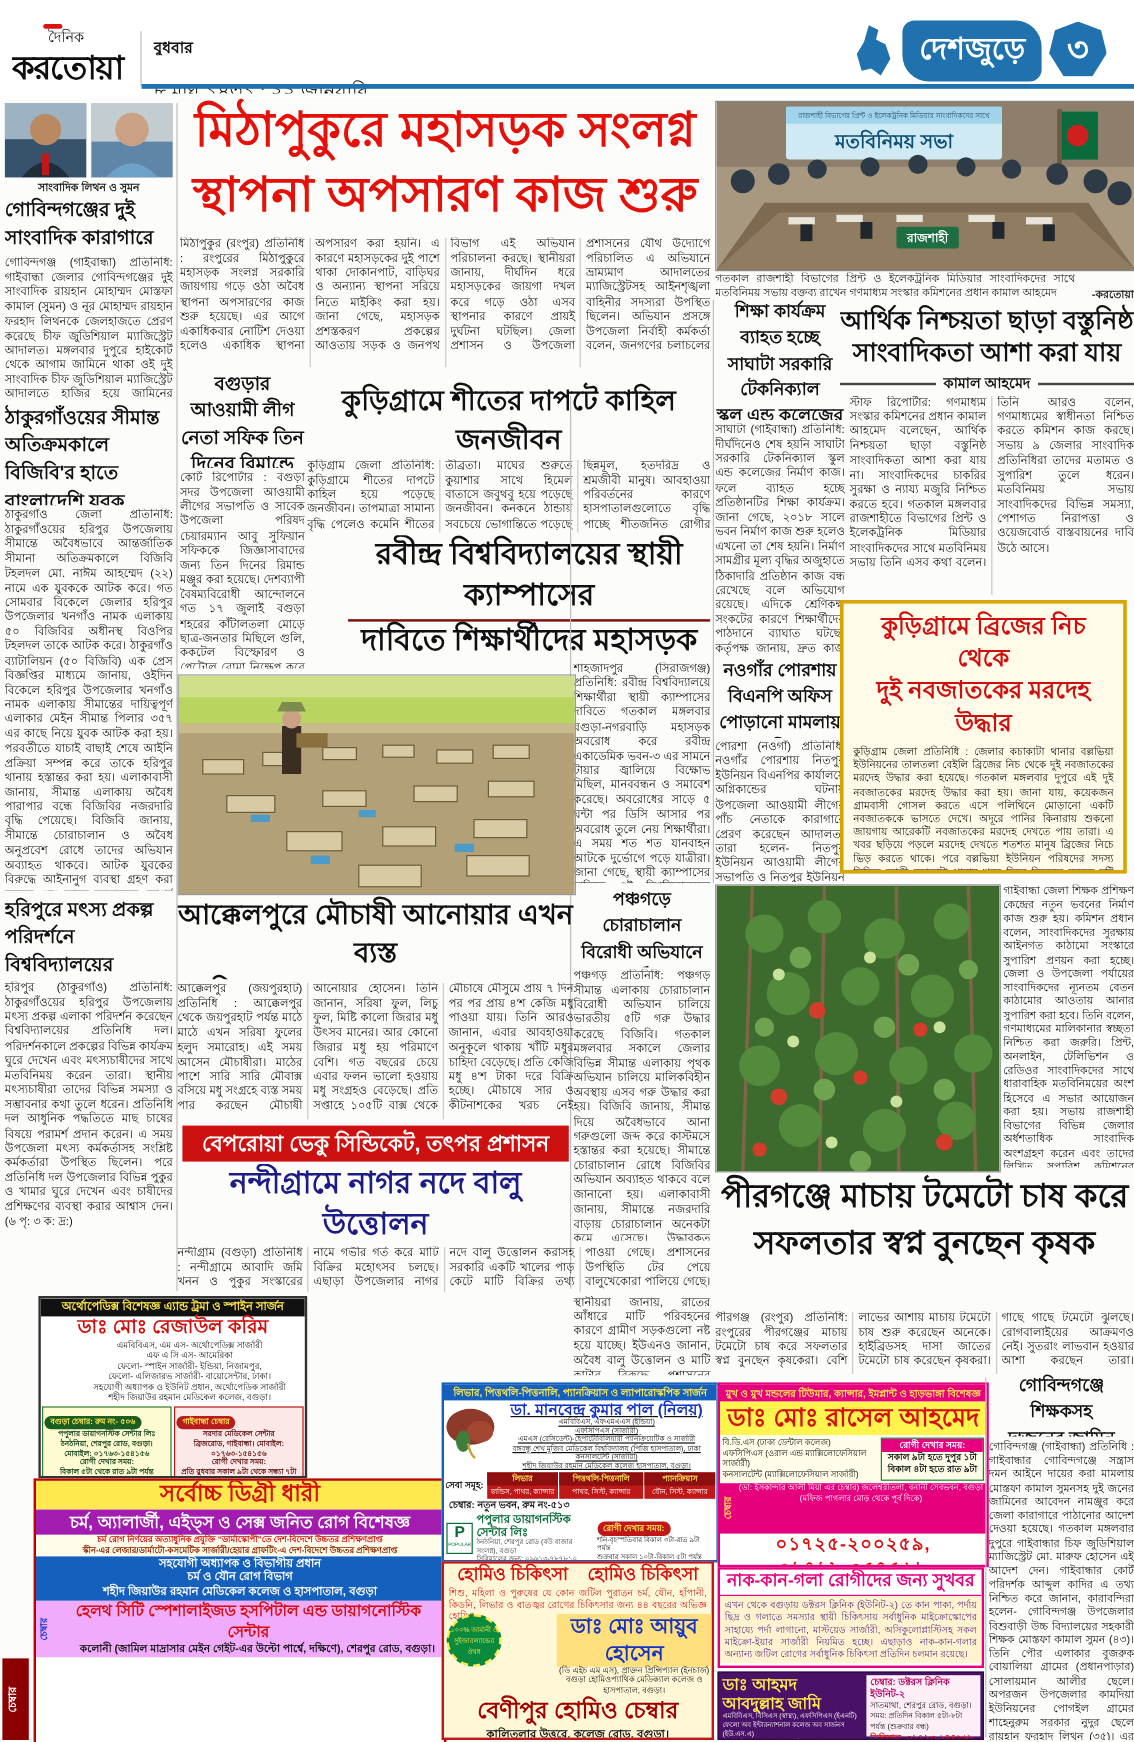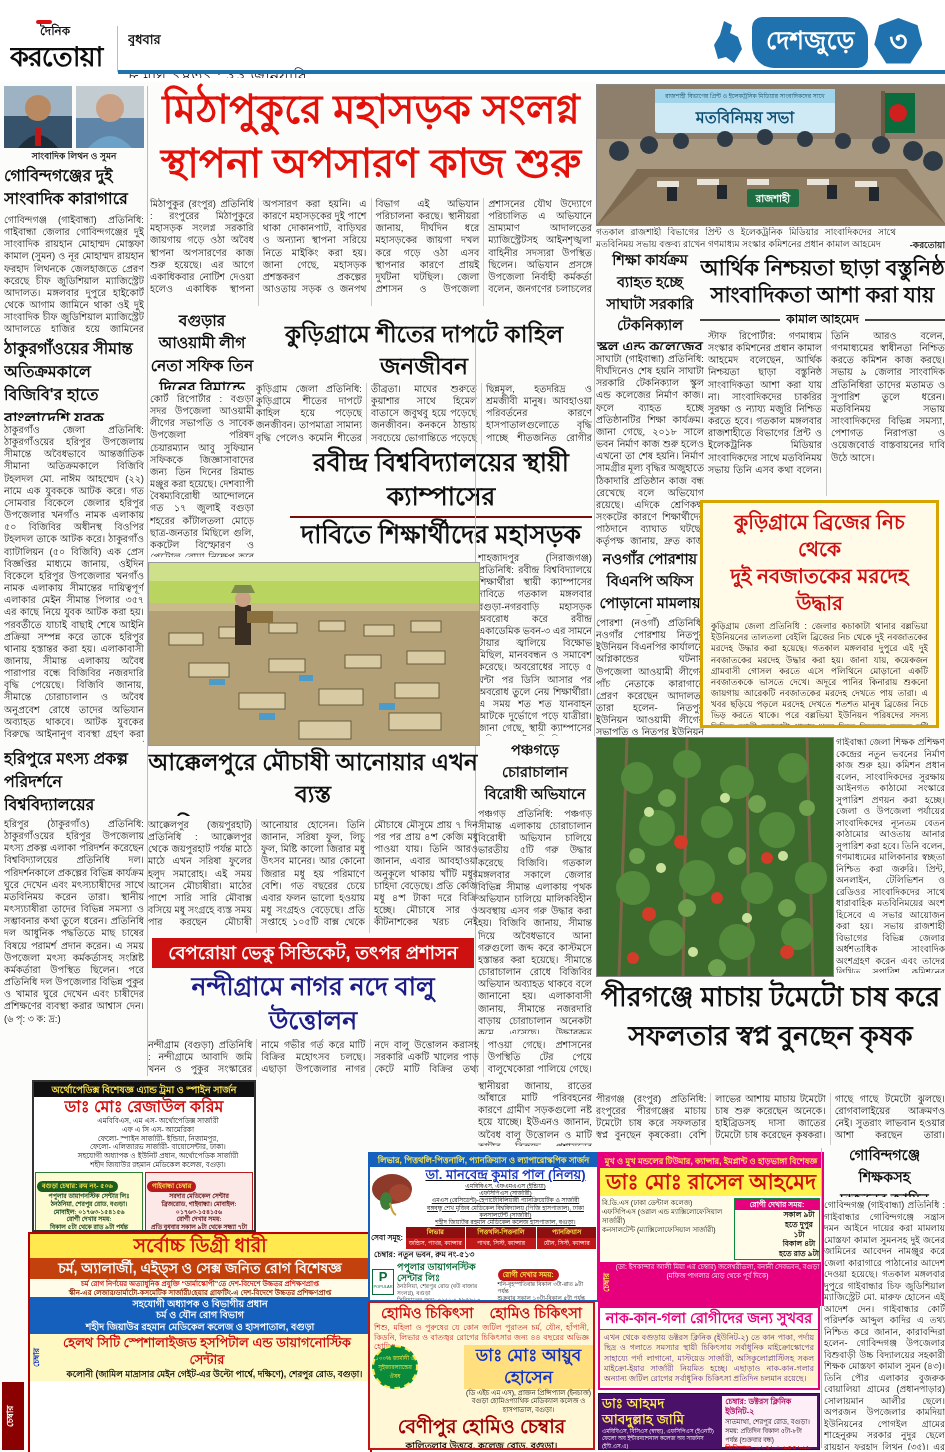--- a/index.html
+++ b/index.html
@@ -29,21 +29,21 @@
   .ad{border:2px solid #333;background:#fff;}
   .adbar{color:#ffe84d;background:#111;font-weight:bold;}
   .chip{display:inline-block;border-radius:8px;padding:0 5px;font-weight:bold;}
   .vtab{writing-mode:vertical-rl;transform:rotate(180deg);text-align:center;font-weight:bold;}
   svg text{font-family:"Liberation Sans",sans-serif;}
 </style>
 </head>
 <body>
 
 <div class="abs" style="left:0;top:0;width:945px;height:82px;background:#fff;">
-  <div class="abs" style="left:40px;top:22px;width:70px;height:15px;font-size:12px;font-weight:bold;color:#111;">দৈনিক</div>
+  <div class="abs" style="left:40px;top:22px;width:70px;height:15px;font-size:12px;font-weight:normal;color:#111;">দৈনিক</div>
   <div class="abs" style="left:10px;top:36px;width:100px;height:36px;font-size:27px;font-weight:bold;color:#0d0d0d;letter-spacing:-1px;">করতোয়া</div>
   <div class="abs" style="left:36px;top:20px;width:16px;height:4px;background:#d11;border-radius:2px;"></div>
   <div class="abs vline" style="left:117px;top:26px;height:46px;"></div>
   <div class="abs b" style="left:128px;top:30px;width:120px;height:16px;font-size:13px;">বুধবার</div>
   <div class="abs" style="left:128px;top:64px;width:210px;height:14px;font-size:16px;">৮ মাঘ ১৪৩১ : ২২ জানুয়ারি ২০২৫</div>
   <div class="abs" style="left:118px;top:70px;width:827px;height:4px;background:#1f72ad;"></div>
 
   <div class="abs" style="left:712px;top:14px;width:233px;height:56px;display:flex;align-items:center;gap:6px;">
     <span style="display:inline-block;width:34px;height:46px;">
       <svg width="34" height="46" viewBox="0 0 34 46">
@@ -310,27 +310,27 @@
       <div class="c pre" style="font-size:6.2px;line-height:1.25;color:#5d1010;font-weight:bold;">সরদার মেডিকেল সেন্টার
 ব্রিজরোড, গাইবান্ধা। মোবাইল: ০১৭৬৩-১৫৪১৫৬
 রোগী দেখার সময়:
 প্রতি বুধবার সকাল ৯টা থেকে সন্ধ্যা ৭টা পর্যন্ত</div>
     </div>
   </div>
 </div>
 
 <div class="abs ad" style="left:28px;top:1232px;width:340px;height:218px;border-color:#b00;">
   <div class="c b" style="background:#ffe94e;color:#d40f0f;font-size:19px;line-height:24px;height:24px;">সর্বোচ্চ ডিগ্রী ধারী</div>
-  <div class="c b" style="background:#c2410c;color:#fff;font-size:14px;line-height:21px;height:21px;">চর্ম, অ্যালার্জী, এইড্স ও সেক্স জনিত রোগ বিশেষজ্ঞ</div>
+  <div class="c b" style="background:#a21caf;color:#fff;font-size:14px;line-height:21px;height:21px;">চর্ম, অ্যালার্জী, এইড্স ও সেক্স জনিত রোগ বিশেষজ্ঞ</div>
   <div class="c" style="background:#fffdea;color:#d40f0f;font-size:7px;line-height:9px;height:9px;font-weight:bold;">চর্ম রোগ নির্ণয়ের অত্যাধুনিক প্রযুক্তি “ডার্মাস্কোপী”তে দেশ-বিদেশে উচ্চতর প্রশিক্ষণপ্রাপ্ত</div>
   <div class="c" style="background:#fffdea;color:#8b2500;font-size:7px;line-height:9px;height:9px;font-weight:bold;">স্কীন-এর লেজার/ডার্মাটো-কসমেটিক সার্জারী/হেয়ার গ্রাফটিং-এ দেশ-বিদেশে উচ্চতর প্রশিক্ষণপ্রাপ্ত</div>
   <div class="c pre b" style="background:#1560bd;color:#fff;font-size:9.5px;line-height:1.2;height:36px;padding-top:1px;">সহযোগী অধ্যাপক ও বিভাগীয় প্রধান
 চর্ম ও যৌন রোগ বিভাগ
 শহীদ জিয়াউর রহমান মেডিকেল কলেজ ও হাসপাতাল, বগুড়া</div>
-  <div style="background:#fef9c3;height:47px;position:relative;">
+  <div style="background:#f0abfc;height:47px;position:relative;">
     <div class="vtab" style="position:absolute;left:0;top:0;width:14px;height:47px;color:#1433c4;font-size:8px;">চেম্বার</div>
     <div class="c b" style="color:#d40f0f;font-size:13px;line-height:17px;padding-left:14px;">হেলথ সিটি স্পেশালাইজড হসপিটাল এন্ড ডায়াগনোস্টিক সেন্টার</div>
     <div class="c" style="font-size:8.8px;line-height:13px;padding-left:29px;font-weight:bold;">কলোনী (জামিল মাদ্রাসার মেইন গেইট-এর উল্টো পার্শ্বে, দক্ষিণে), শেরপুর রোড, বগুড়া।</div>
 
   </div>
 </div>
 
 <div class="abs vtab" style="left:2px;top:1382px;width:22px;height:68px;background:#8b0000;color:#fff;font-size:9px;">চেম্বার</div>
 
 <div class="abs ad" style="left:368px;top:1152px;width:227px;height:146px;border-color:#1560bd;">
@@ -410,21 +410,21 @@
 
 <div class="abs ad" style="left:598px;top:1152px;width:222px;height:150px;border-color:#e6007e;">
   <div class="c b" style="background:#e6007e;color:#ffe94e;font-size:8.3px;line-height:14px;height:14px;">মুখ ও মুখ মন্ডলের টিউমার, ক্যান্সার, ইমপ্লান্ট ও হাড়ভাঙ্গা বিশেষজ্ঞ সার্জন</div>
   <div class="c b" style="background:#fff34d;color:#d40f0f;font-size:21px;line-height:28px;height:28px;">ডাঃ মোঃ রাসেল আহমেদ</div>
   <div style="display:flex;background:#fffde9;">
     <div class="pre" style="font-size:7px;line-height:1.3;flex:1;padding:2px;">বি.ডি.এস (ঢাকা ডেন্টাল কলেজ)
 এফসিপিএস (ওরাল এন্ড ম্যাক্সিলোফেসিয়াল সার্জারী)
 কনসালটেন্ট (ম্যাক্সিলোফেসিয়াল সার্জারী)</div>
     <div style="width:84px;border:1px solid #0a8a3c;margin:2px;flex:none;">
       <div class="c b" style="background:#e6007e;color:#fff;font-size:7.5px;line-height:11px;">রোগী দেখার সময়:</div>
-      <div class="c pre b" style="font-size:7.5px;line-height:1.3;margin-left:44px;">সকাল ৯টা হতে দুপুর ১টা
+      <div class="c pre b" style="font-size:7.5px;line-height:1.3;">সকাল ৯টা হতে দুপুর ১টা
 বিকাল ৪টা হতে রাত ৯টা</div>
     </div>
   </div>
   <div style="background:#e6007e;position:relative;height:42px;">
     <div class="vtab" style="position:absolute;left:0;top:0;width:13px;height:42px;color:#ffe94e;font-size:8px;">চেম্বার</div>
     <div class="c" style="color:#fff;font-size:6.8px;line-height:9px;padding-left:13px;">(ডা: ইসকান্দার আলী মিয়া এর চেম্বার) জলেশ্বরীতলা, বনানী সেবভবন, বগুড়া (মফিজ পাগলার মোড় থেকে পূর্ব দিকে)</div>
   </div>
   <div class="c b" style="color:#d40f0f;font-size:15px;line-height:20px;letter-spacing:1px;">০১৭২৫-২০০২৫৯, ০১৭১৮-০৫৭৫৬৯</div>
 </div>
 

